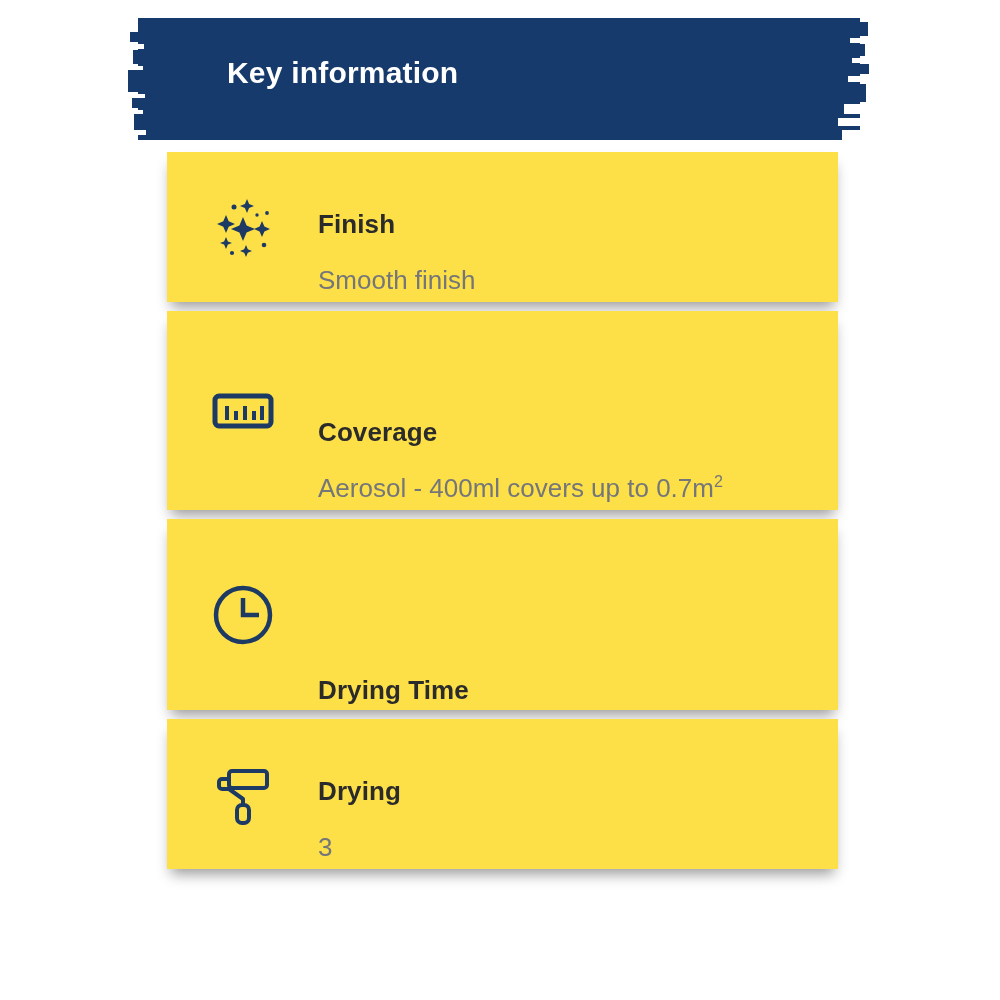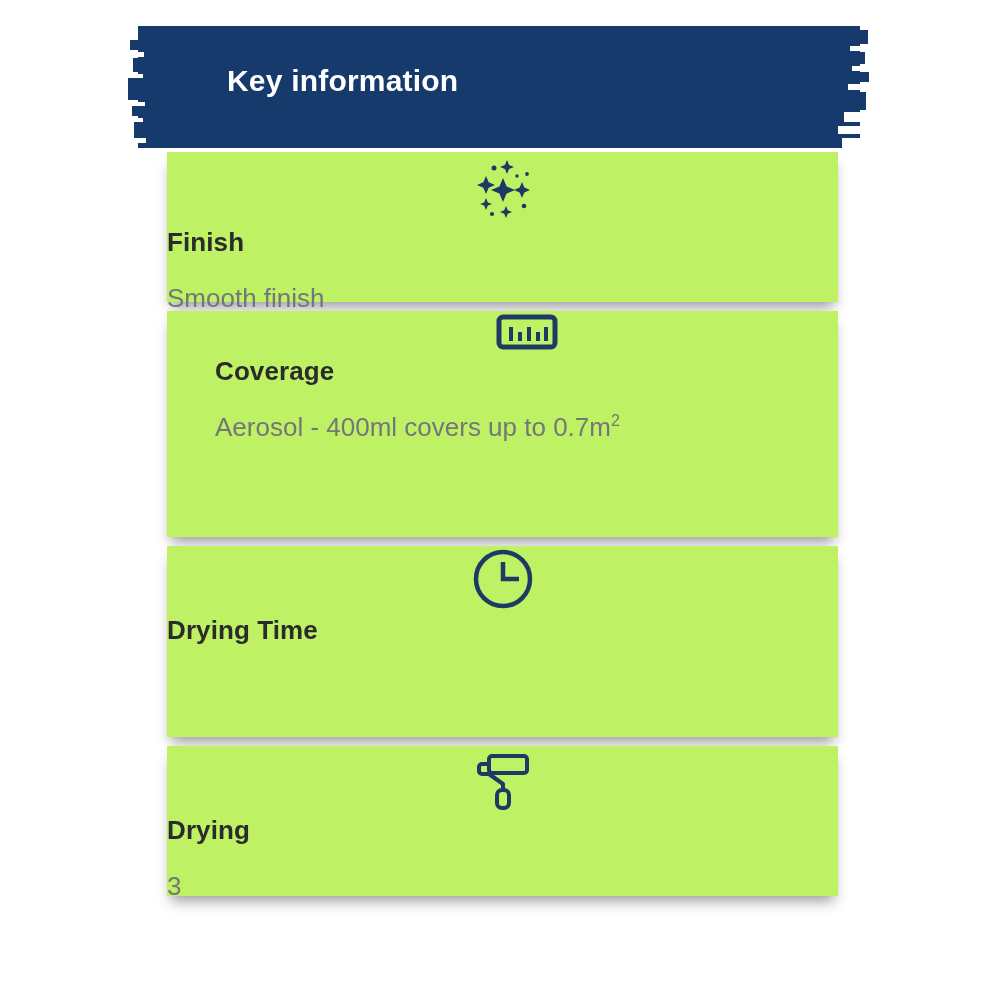--- a/index.html
+++ b/index.html
@@ -12,21 +12,21 @@
   #panel {
     position: absolute;
     left: 0; top: 0;
     width: 1000px; height: 1000px;
   }
 
   
   .banner {
     position: absolute;
     left: 128px;
-    top: 22px;
+    top: 14px;
     width: 742px;
     height: 130px;
   }
   .banner-body {
     position: absolute;
     left: 10px; top: 4px;
     width: 722px; height: 122px;
     background: #153a6b;
   }
   .banner-title {
@@ -46,26 +46,25 @@
   
   .cards {
     position: absolute;
     left: 167px;
     top: 152px;
     width: 671px;
   }
   .card {
     position: relative;
     width: 671px;
-    background: #bef264;
+    background: #fde047;
     box-shadow: 0 9px 13px -4px rgba(0,0,0,0.40);
     display: flex;
-    align-items: flex-start;
+    align-items: flex-end;
     padding: 0;
-    flex-direction: column;
   }
   .card + .card { margin-top: 9px; }
 
   .icon-cell {
     width: 151px;
     min-width: 151px;
     display: flex;
     align-items: center;
     justify-content: center;
     align-self: center;
@@ -89,21 +88,21 @@
     font-weight: normal;
     color: #74767a;
     line-height: 1.46;
     max-width: 470px;
     margin-top: 20px;
   }
   .row-value sup { font-size: 0.62em; vertical-align: super; line-height: 0; }
 
   
   .card-1 { height: 150px; }
-  .card-2 { height: 226px; padding-left: 48px; }
+  .card-2 { height: 199px; }
   .card-3 { height: 191px; }
   .card-4 { height: 150px; }
 </style>
 </head>
 <body>
 
 <div id="panel">
 
   <div class="banner">
     <div class="banner-body"></div>

